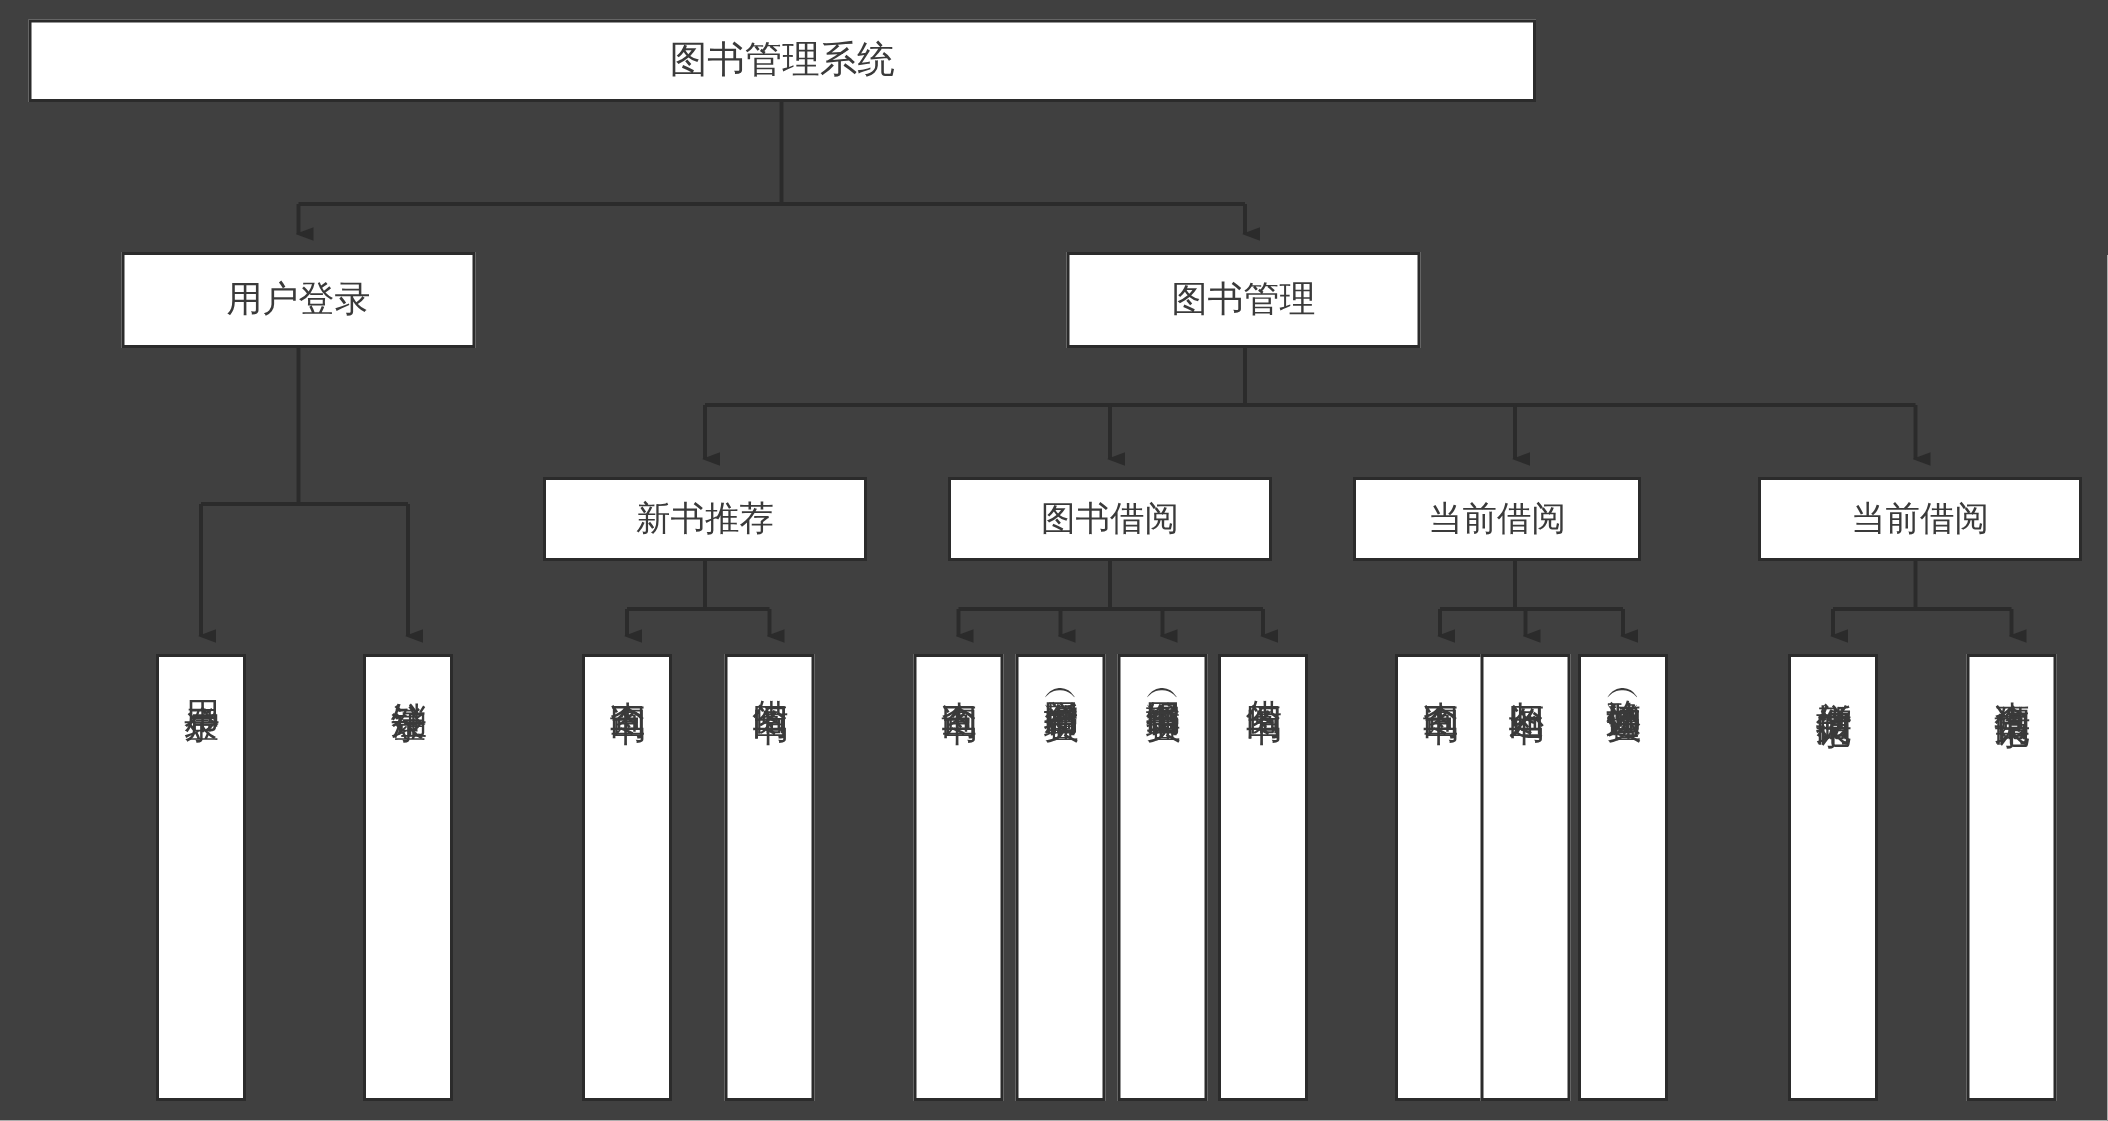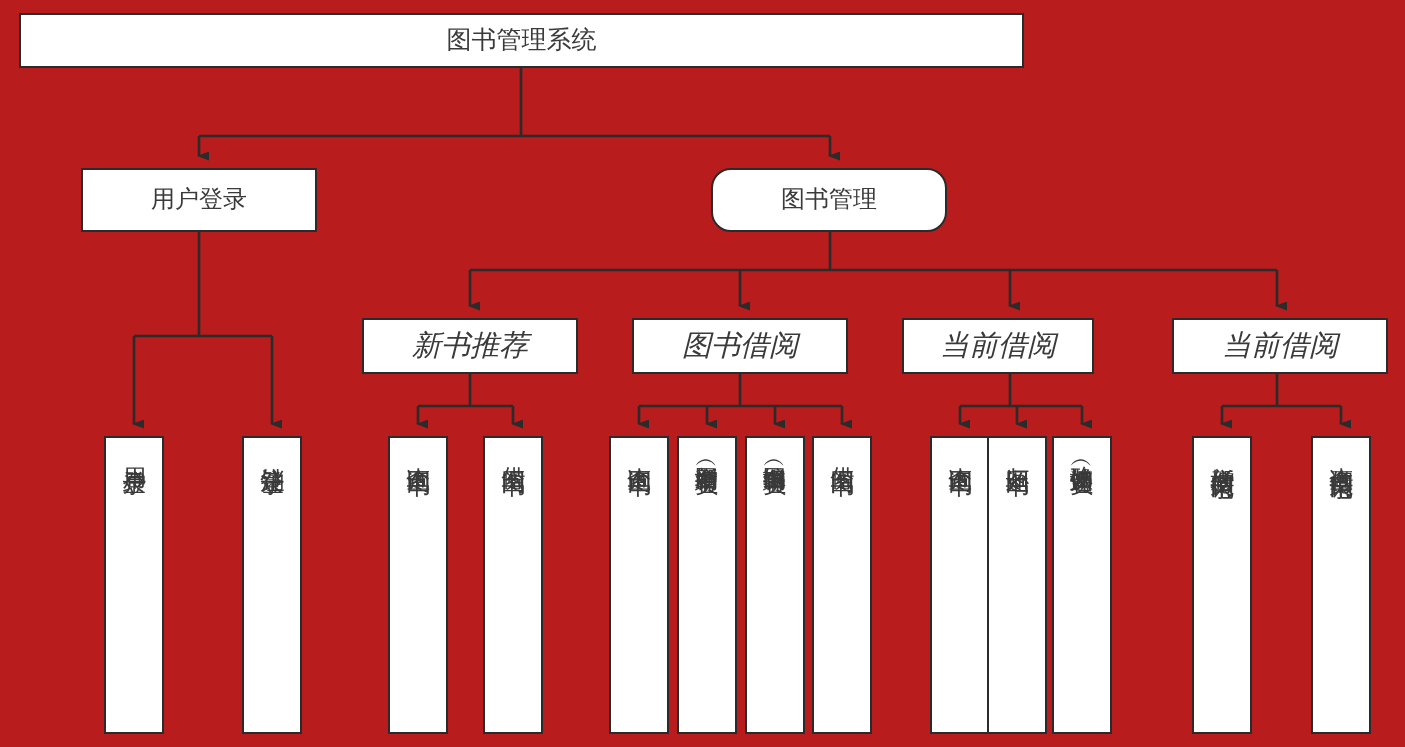--- a/index.html
+++ b/index.html
@@ -7,21 +7,21 @@
     padding: 0;
     background: #ffffff;
   }
   body {
     font-family: "DejaVu Sans", "Liberation Sans", sans-serif;
   }
   #canvas {
     position: relative;
     width: 1405px;
     height: 747px;
-    background: #b91c1c;
+    background: #404040;
     overflow: hidden;
   }
   #edges {
     position: absolute;
     left: 0;
     top: 0;
     width: 1405px;
     height: 747px;
   }
   .node {
@@ -35,21 +35,21 @@
     color: #3a3a3a;
     line-height: 1.15;
   }
   .node-label {
     display: block;
     text-align: center;
     white-space: nowrap;
   }
   .node.root .node-label { font-size: 25px; }
   .node.level1 .node-label { font-size: 24px; }
-  .node.level2 .node-label { font-size: 29px; font-style: italic; }
+  .node.level2 .node-label { font-size: 23px; }
 
   .node.leaf {
     align-items: flex-start;
     justify-content: center;
     padding-top: 10px;
   }
   .node.leaf .node-label {
     writing-mode: vertical-rl;
     text-orientation: upright;
     font-size: 24px;
@@ -124,21 +124,21 @@
     </g>
   </svg>
 
   <div class="node root" style="left:19px; top:13px; width:1005px; height:55px;">
     <span class="node-label">图书管理系统</span>
   </div>
 
   <div class="node level1" style="left:81px; top:168px; width:236px; height:64px;">
     <span class="node-label">用户登录</span>
   </div>
-  <div class="node level1" style="left:711px; top:168px; width:236px; height:64px;border-radius:20px;">
+  <div class="node level1" style="left:711px; top:168px; width:236px; height:64px;">
     <span class="node-label">图书管理</span>
   </div>
 
   <div class="node level2" style="left:362px; top:318px; width:216px; height:56px;">
     <span class="node-label">新书推荐</span>
   </div>
   <div class="node level2" style="left:632px; top:318px; width:216px; height:56px;">
     <span class="node-label">图书借阅</span>
   </div>
   <div class="node level2" style="left:902px; top:318px; width:192px; height:56px;">

